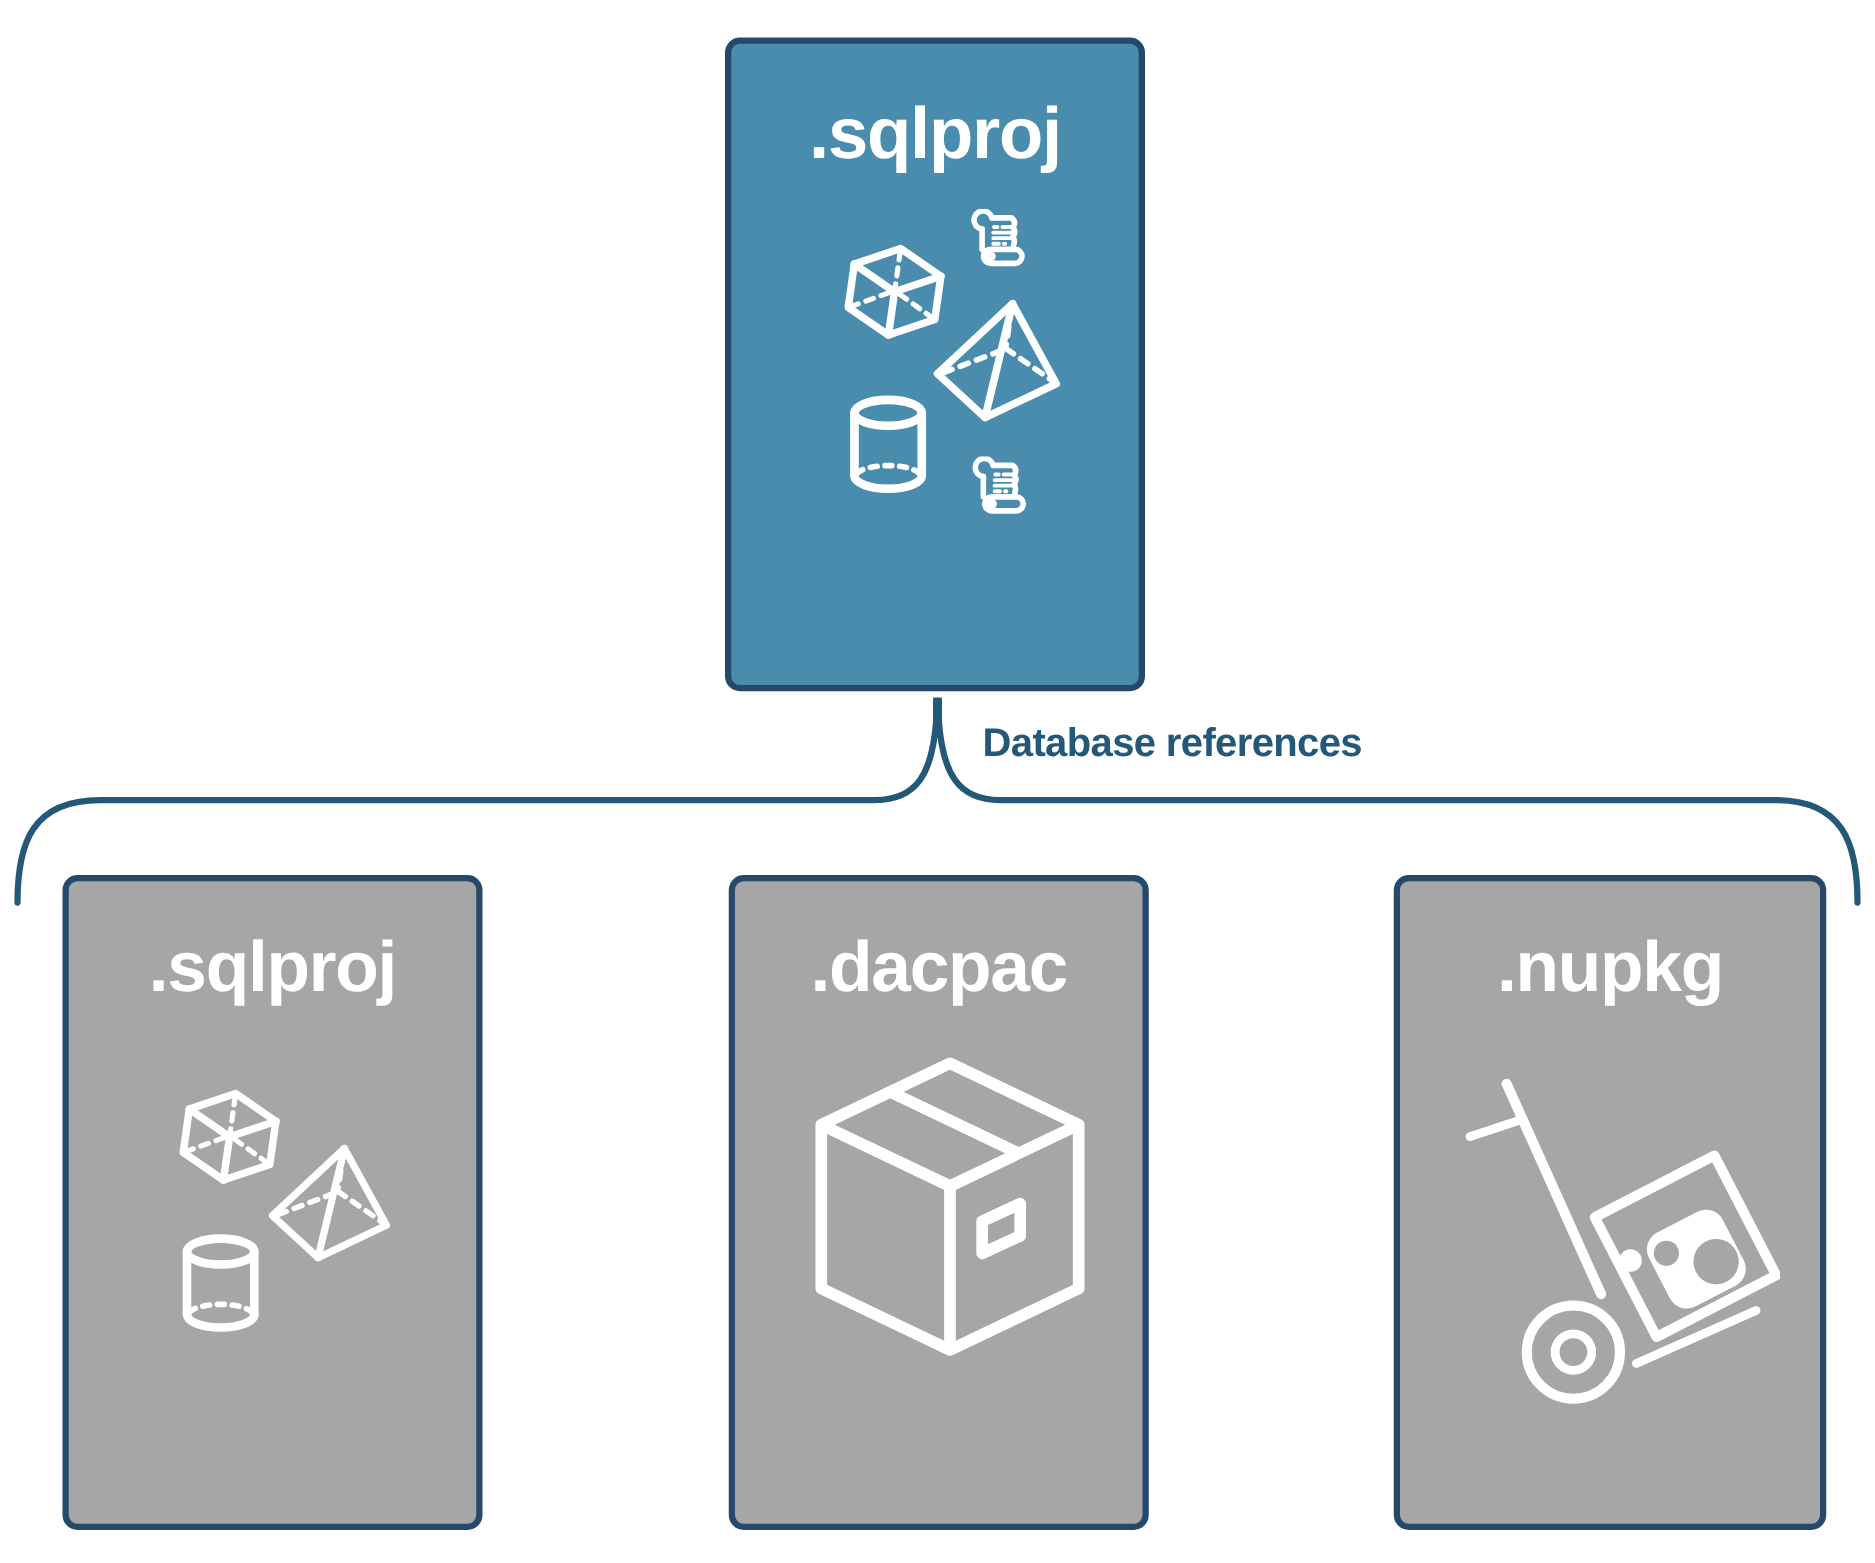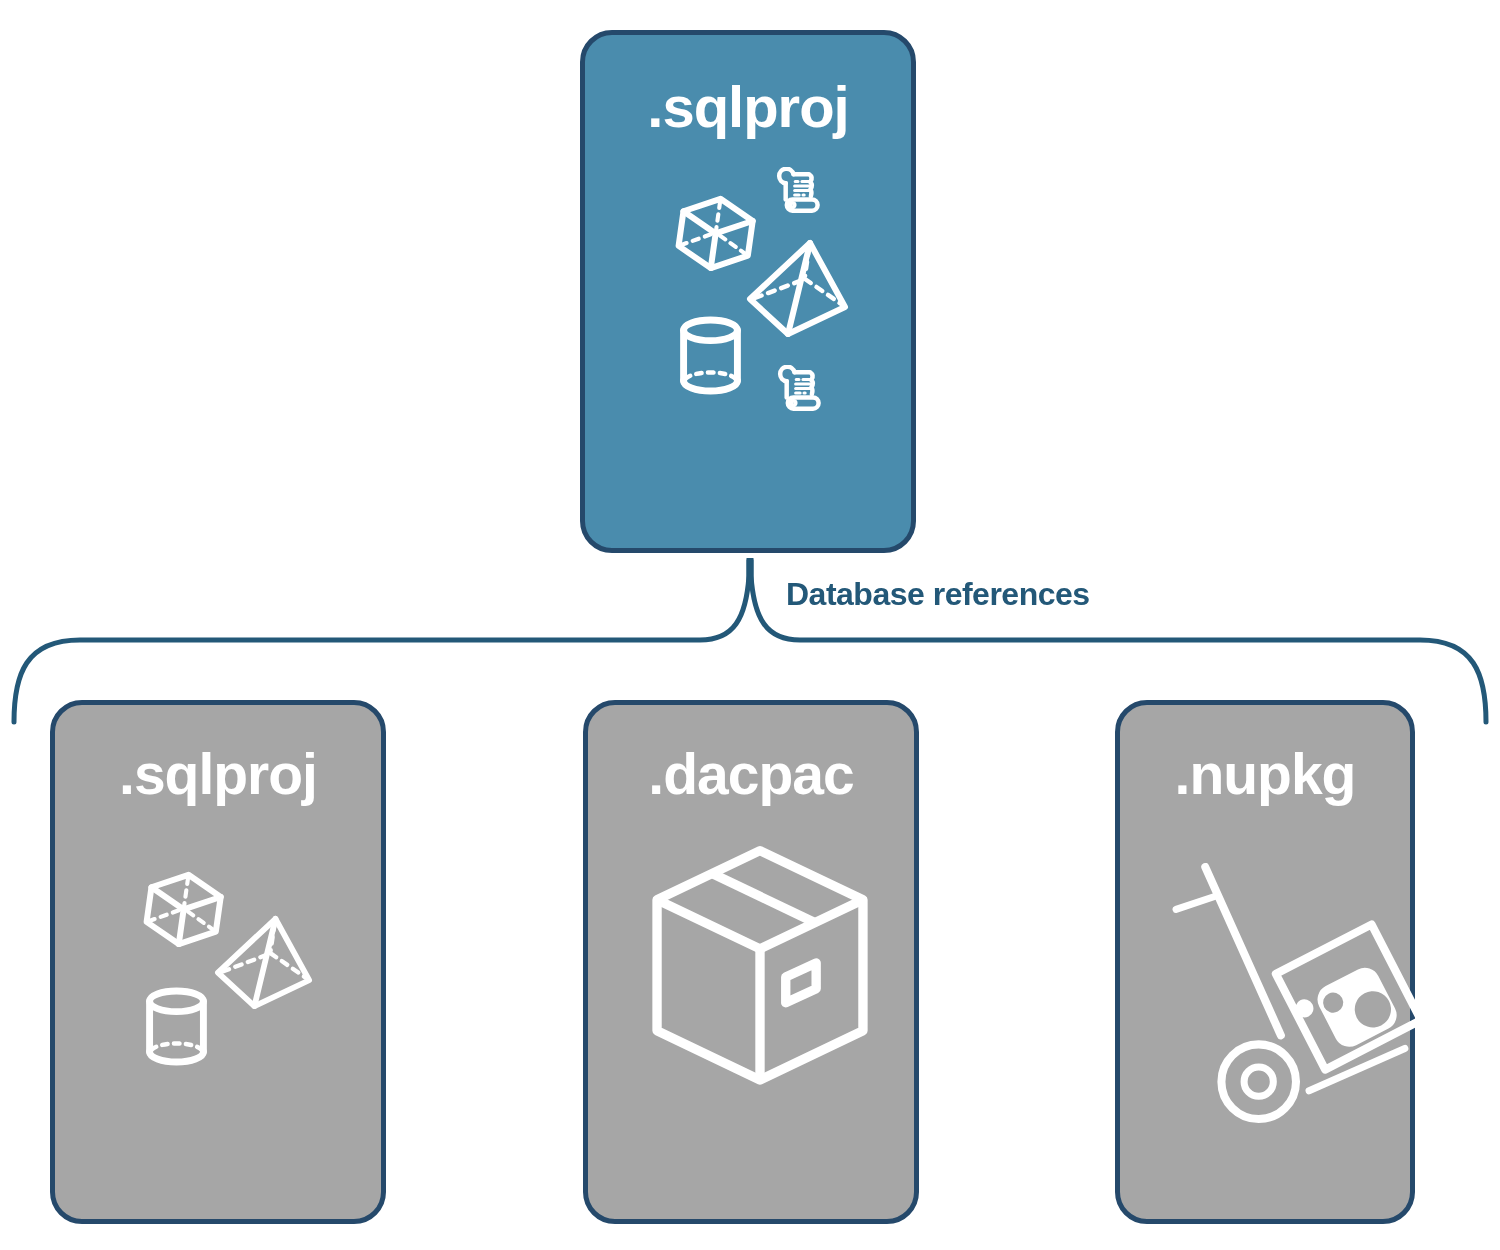--- a/index.html
+++ b/index.html
@@ -10,21 +10,21 @@
     --icon-white:#ffffff;
   }
   html,body{margin:0;padding:0;background:#fff;}
   #canvas{
     position:relative;width:1500px;height:1250px;background:#ffffff;
     font-family:"Liberation Sans",sans-serif;overflow:hidden;
   }
   .box{
     position:absolute;box-sizing:border-box;
     border:5px solid var(--border-navy);
-    border-radius:32px;
+    border-radius:12px;
   }
   .box.teal{background:var(--accent-teal);}
   .box.gray{background:var(--box-gray);}
   .box-label{
     text-align:center;color:#fff;font-weight:bold;
     font-size:57px;letter-spacing:-1px;margin-top:36px;
     user-select:none;
   }
   .box.teal .box-label{font-size:58px;margin-top:38px;}
   .icon{position:absolute;}
@@ -159,20 +159,20 @@
       </svg>
   </div>
 
   <div class="box gray" style="left:583px;top:700px;width:336px;height:524px;">
     <div class="box-label">.dacpac</div>
     <svg class="icon" style="left:55px;top:138px;width:234px;height:282px">
         <use href="#sym-package"></use>
       </svg>
   </div>
 
-  <div class="box gray" style="left:1115px;top:700px;width:300px;height:524px;">
+  <div class="box gray" style="left:1115px;top:700px;width:346px;height:524px;">
     <div class="box-label">.nupkg</div>
     <svg class="icon" style="left:52px;top:158px;width:252px;height:262px">
         <use href="#sym-handtruck"></use>
       </svg>
   </div>
 
 </div>
 
 </body></html>

